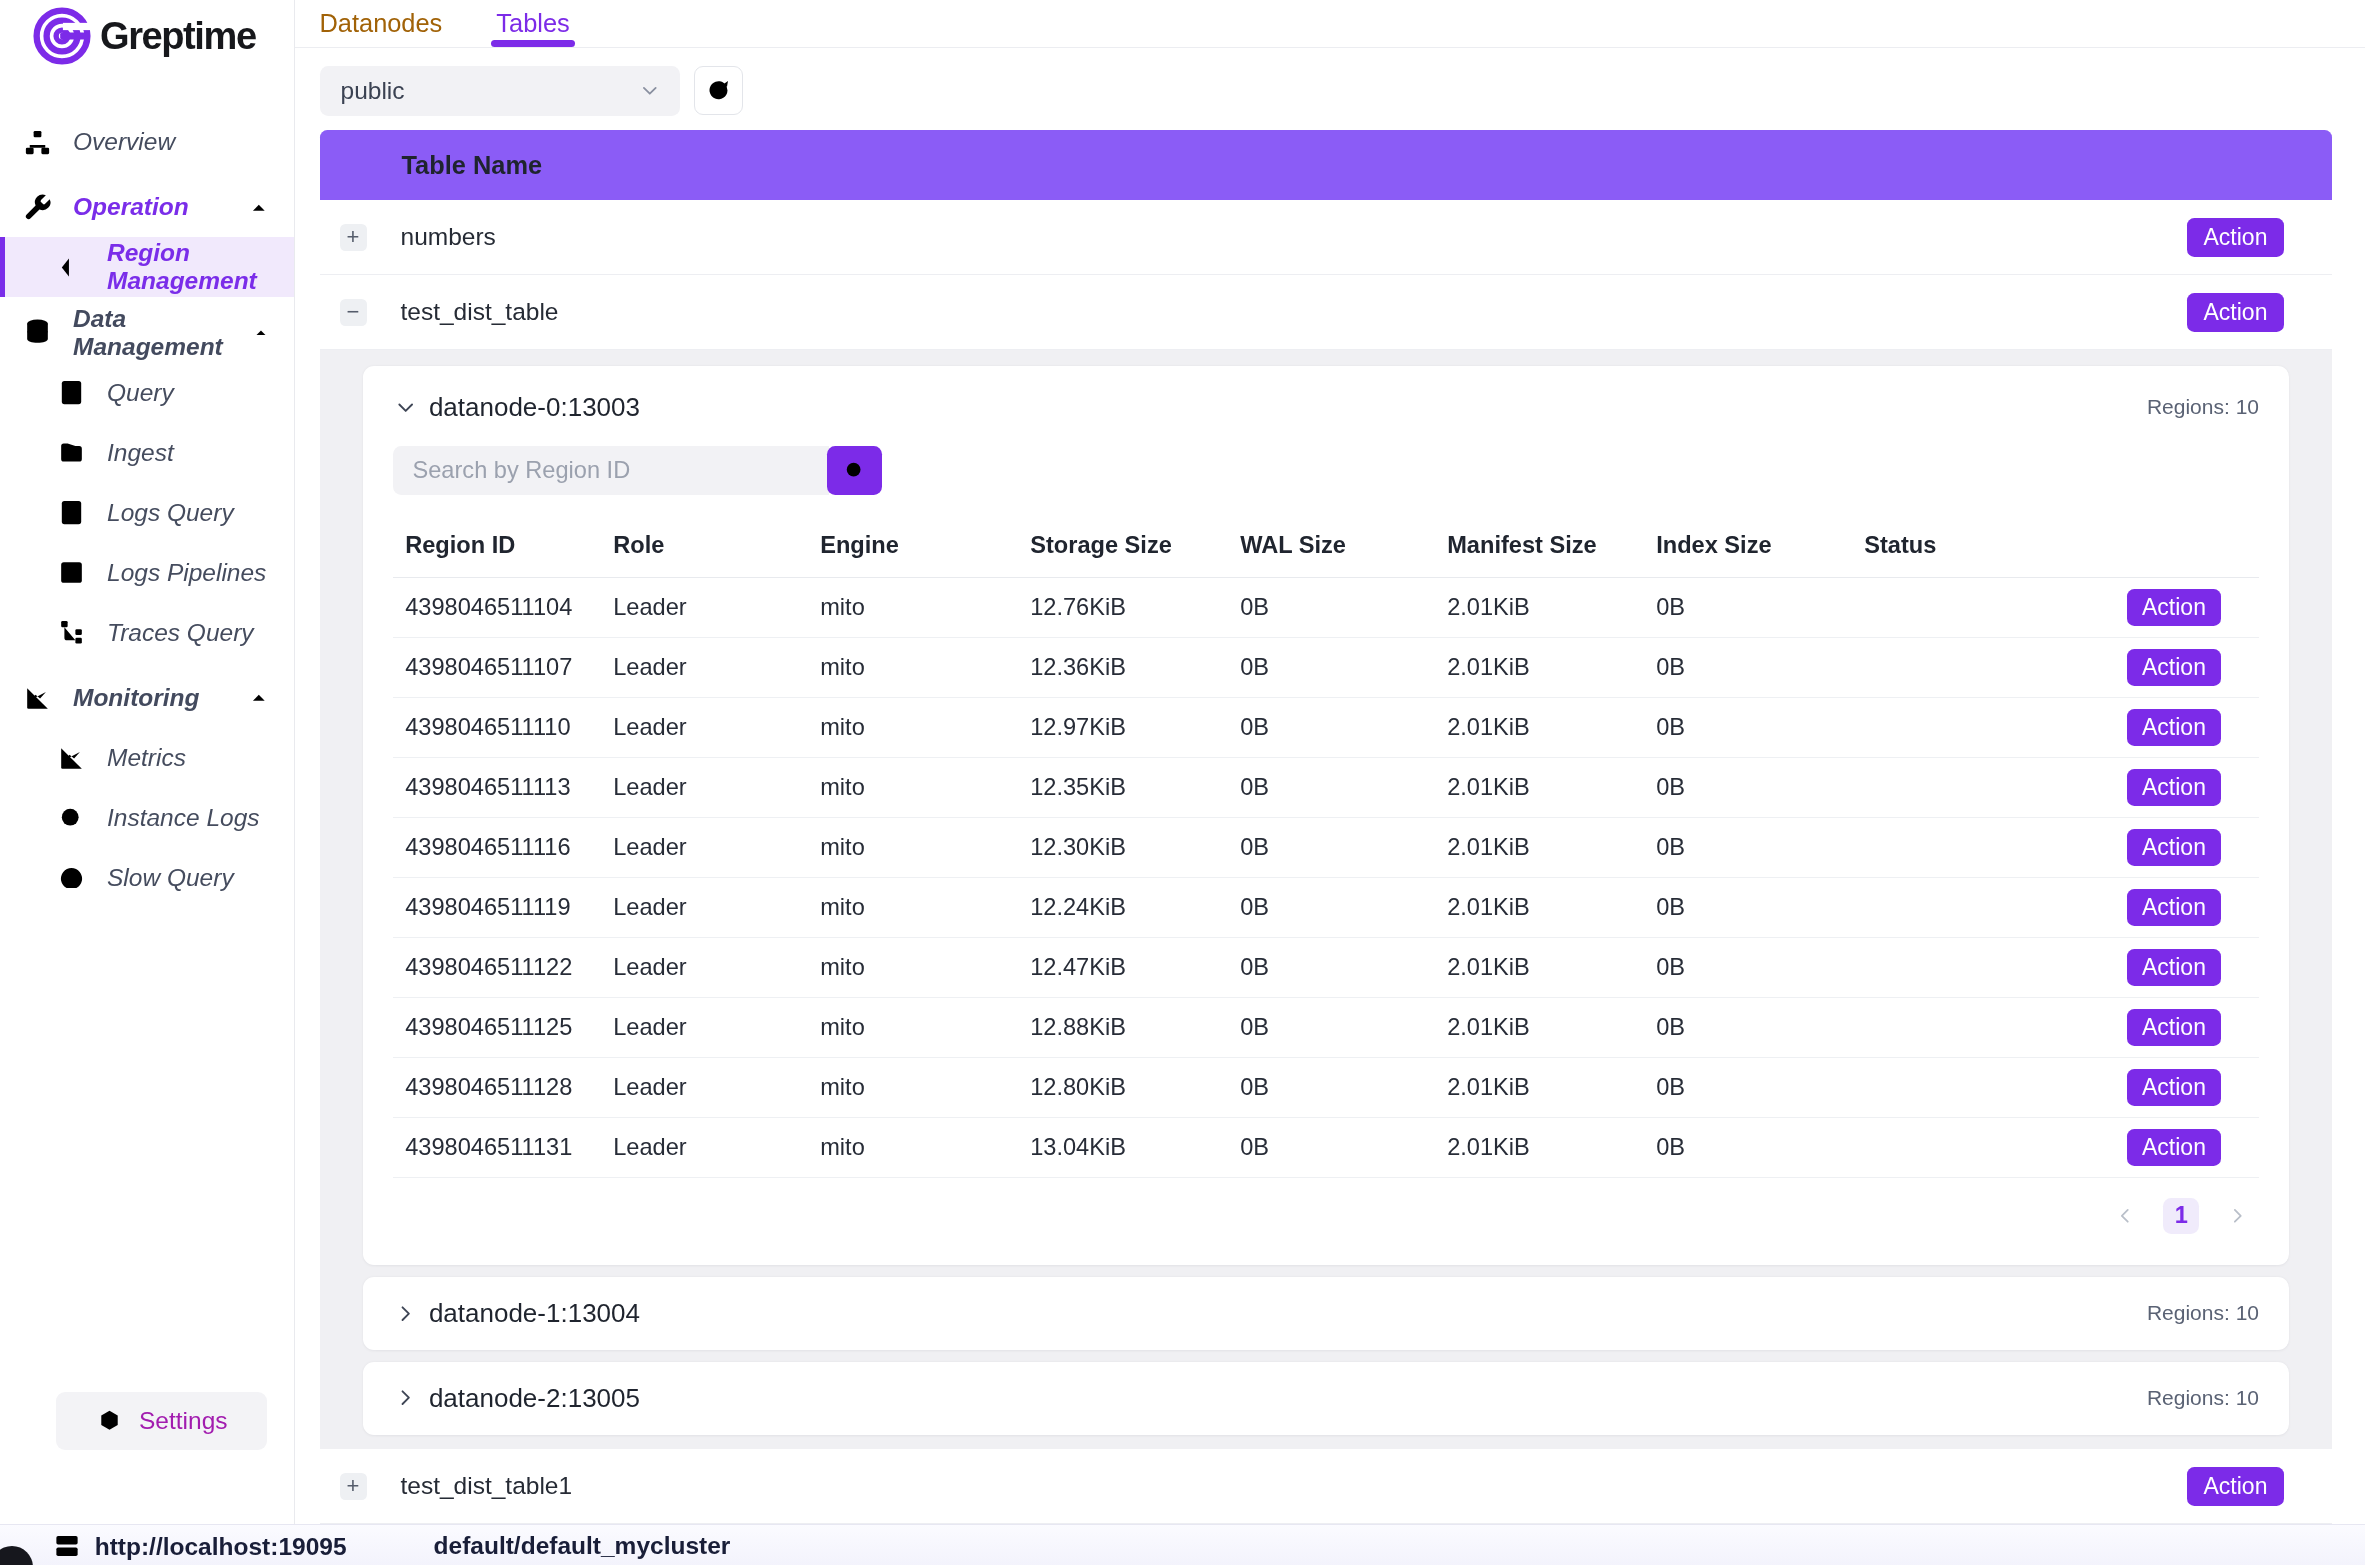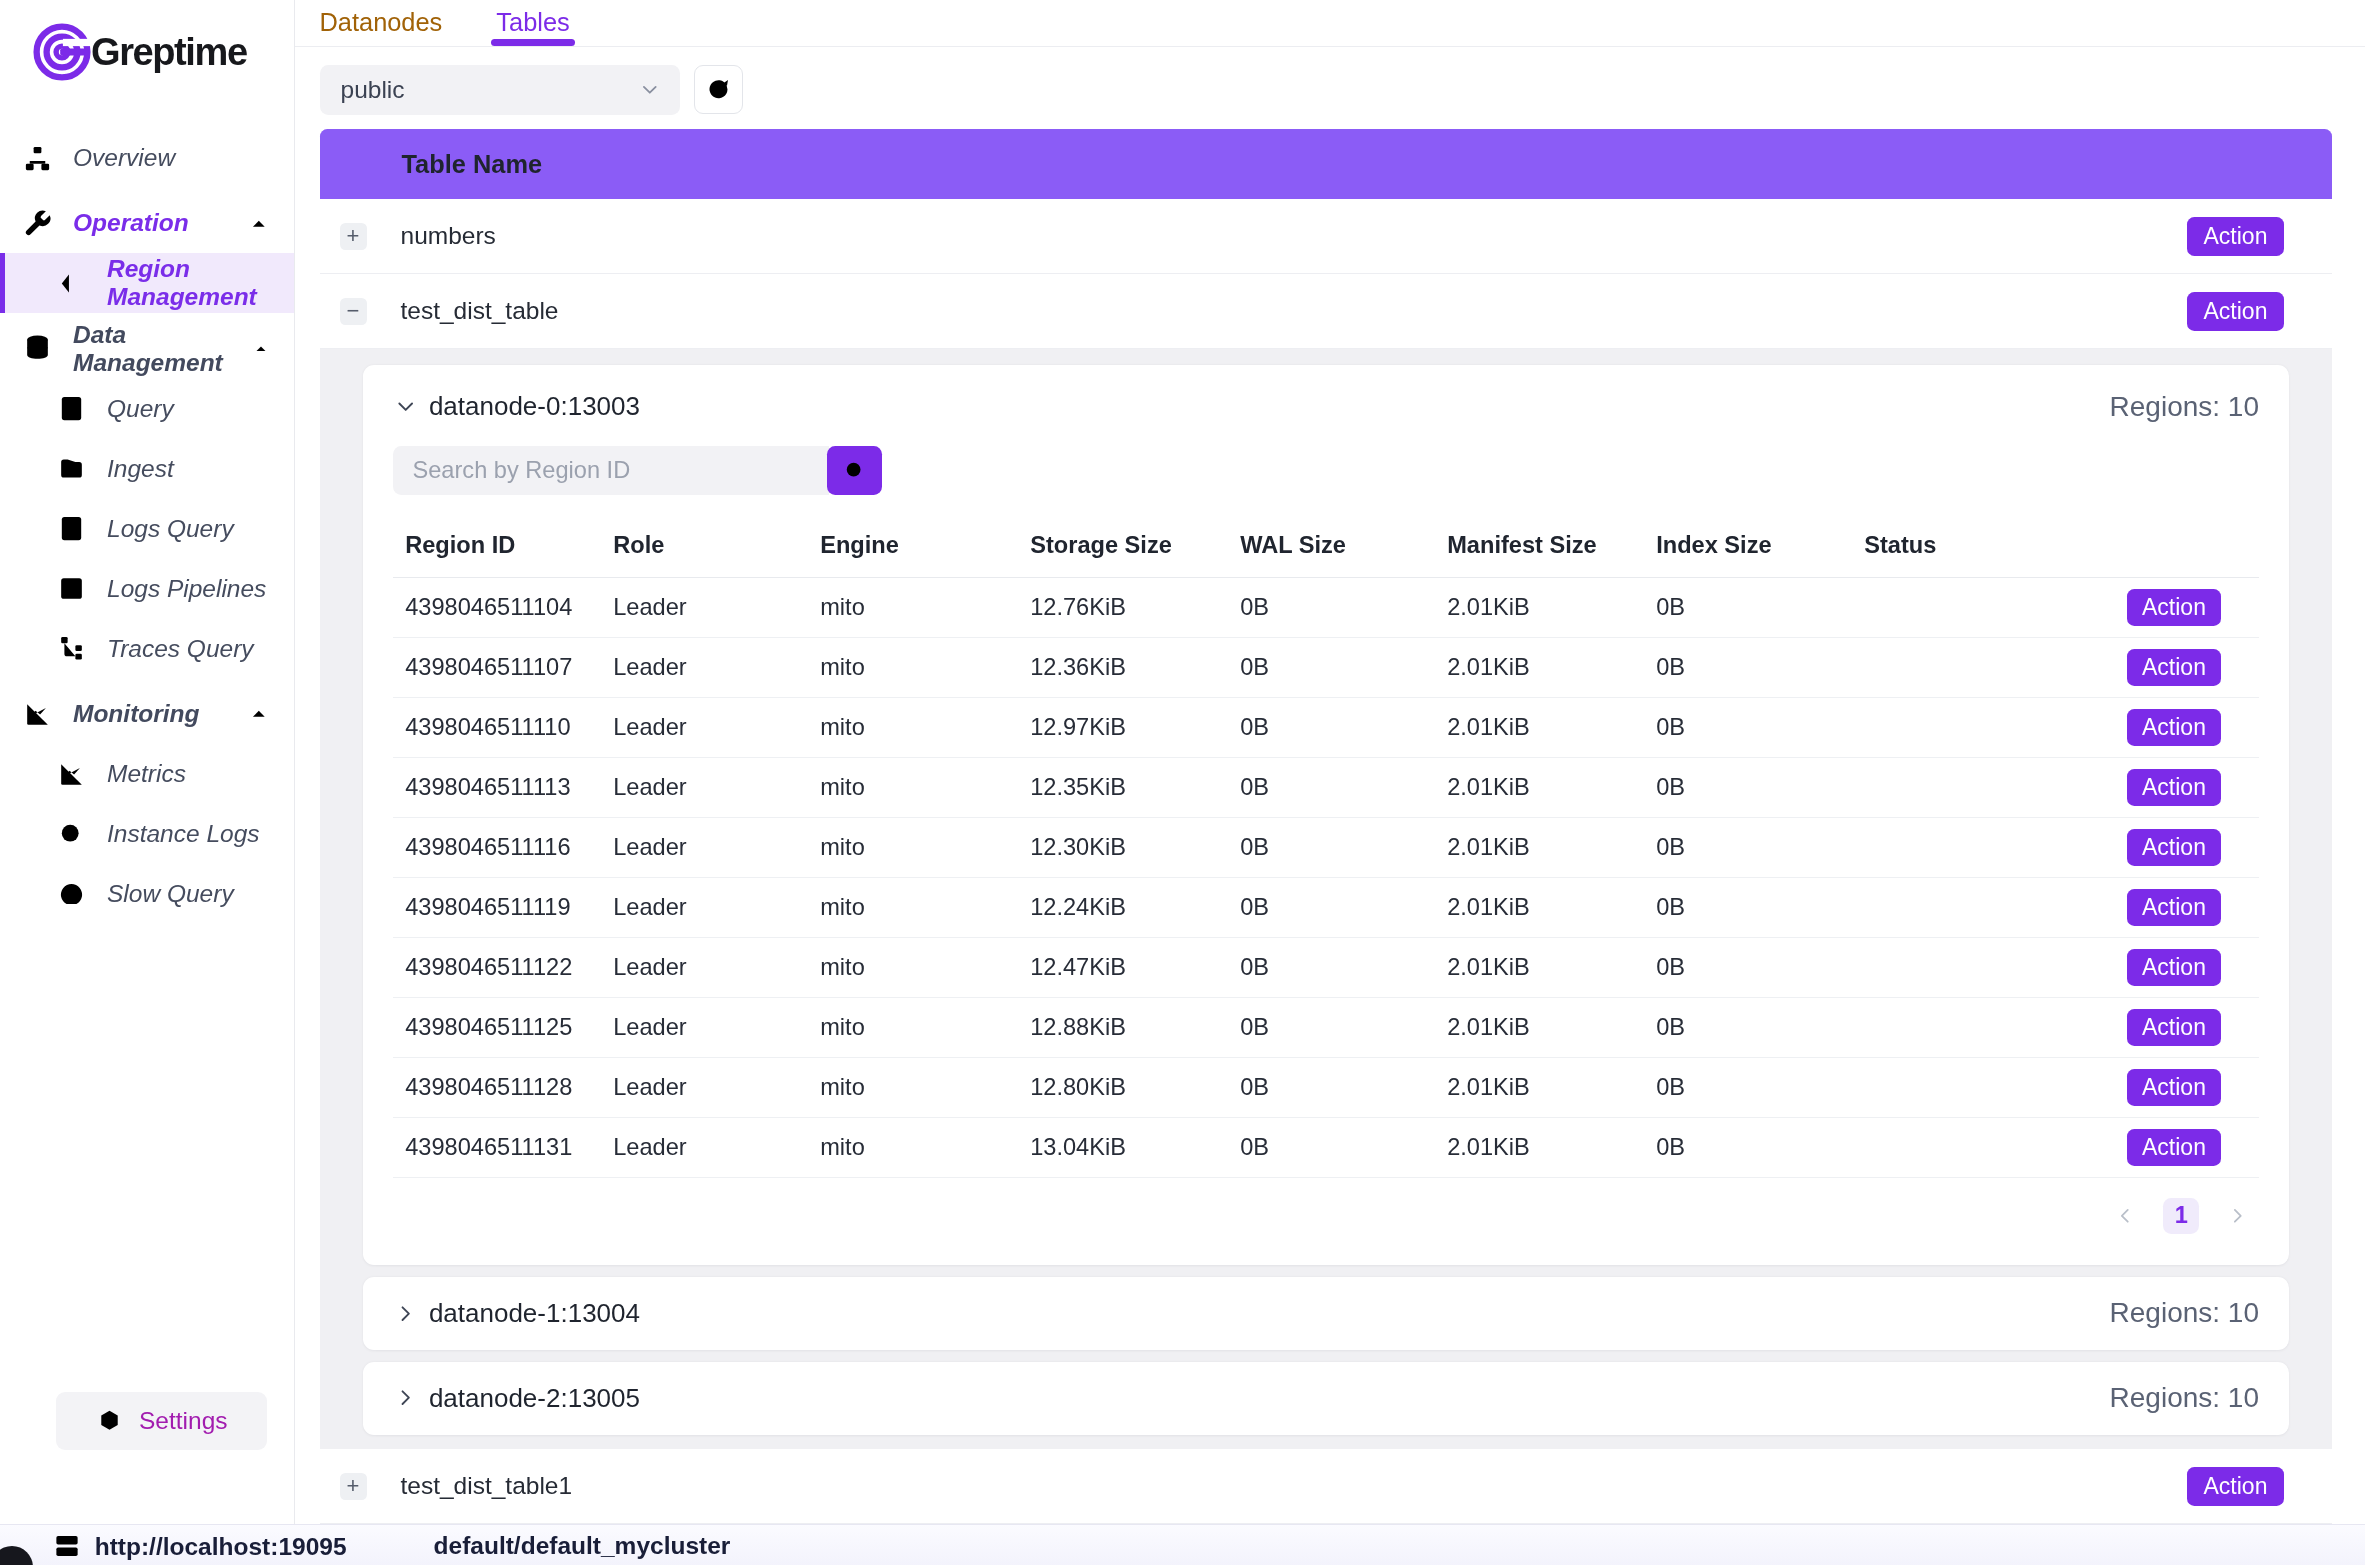--- a/index.html
+++ b/index.html
@@ -13,21 +13,21 @@
   }
   svg.ic { stroke: currentColor; fill: none; stroke-width: 1.8; stroke-linecap: round; stroke-linejoin: round; }
 
   
   .sidebar {
     width: 295px; height: 1524px; flex: 0 0 295px;
     border-right: 0.9px solid #e9eaee;
     display: flex; flex-direction: column;
     background: #fff;
   }
-  .logo-row { display: flex; align-items: center; padding: 23px 0 9px 33px; }
+  .logo-row { display: flex; align-items: center; gap: 9px; padding: 7px 0 9px 33px; }
   .logo-mark { width: 58px; height: 58px; }
   .logo-text { font-size: 38px; font-weight: 700; color: #17181c; letter-spacing: -1.4px; }
   .nav { margin-top: 38px; flex: 1 1 auto; font-style: italic; }
   .nav-item {
     height: 60px; display: flex; align-items: center; gap: 20px;
     padding-left: 22px; font-size: 24.5px; color: #454c5e; cursor: pointer;
     position: relative;
   }
   .nav-item .nv-ic { width: 31px; height: 31px; flex: 0 0 31px; color: #4b5264; }
   .nav-item.child { padding-left: 56px; }
@@ -106,21 +106,21 @@
   .dn-panel { background: #f0f0f3; padding: 16.3px 43px 14.5px; }
   .dn-card {
     background: #fff; border-radius: 11px; box-shadow: 0 0.9px 2.7px rgba(20,22,40,.06);
     padding: 0 30px;
   }
   .dn-card.expanded { padding-bottom: 9px; }
   .dn-head { display: flex; align-items: center; padding-top: 25.4px; }
   .dn-card.collapsed { height: 73px; margin-top: 11.8px; display: flex; align-items: center; }
   .dn-chevron { width: 25.4px; height: 25.4px; color: #3f4656; flex: 0 0 25.4px; cursor: pointer; }
   .dn-title { margin-left: 11px; font-size: 26px; color: #1f242e; }
-  .dn-regions { margin-left: auto; font-size: 28px; color: #5a6274; }
+  .dn-regions { margin-left: auto; font-size: 21px; color: #5a6274; }
   .search-row { display: flex; margin-top: 23.6px; }
   .search-input {
     width: 436px; height: 49px; background: #f2f2f5; border: none; border-radius: 8.2px 0 0 8.2px;
     padding: 0 20px; font-family: Liberation Sans, sans-serif; font-size: 23.6px; color: #3b4252;
   }
   .search-input::placeholder { color: #9ba1ae; }
   .search-btn {
     width: 55px; height: 49px; background: #7c2be8; border: none; border-radius: 8.2px;
     margin-left: -1.8px; display:flex; align-items:center; justify-content:center; cursor: pointer;
   }

